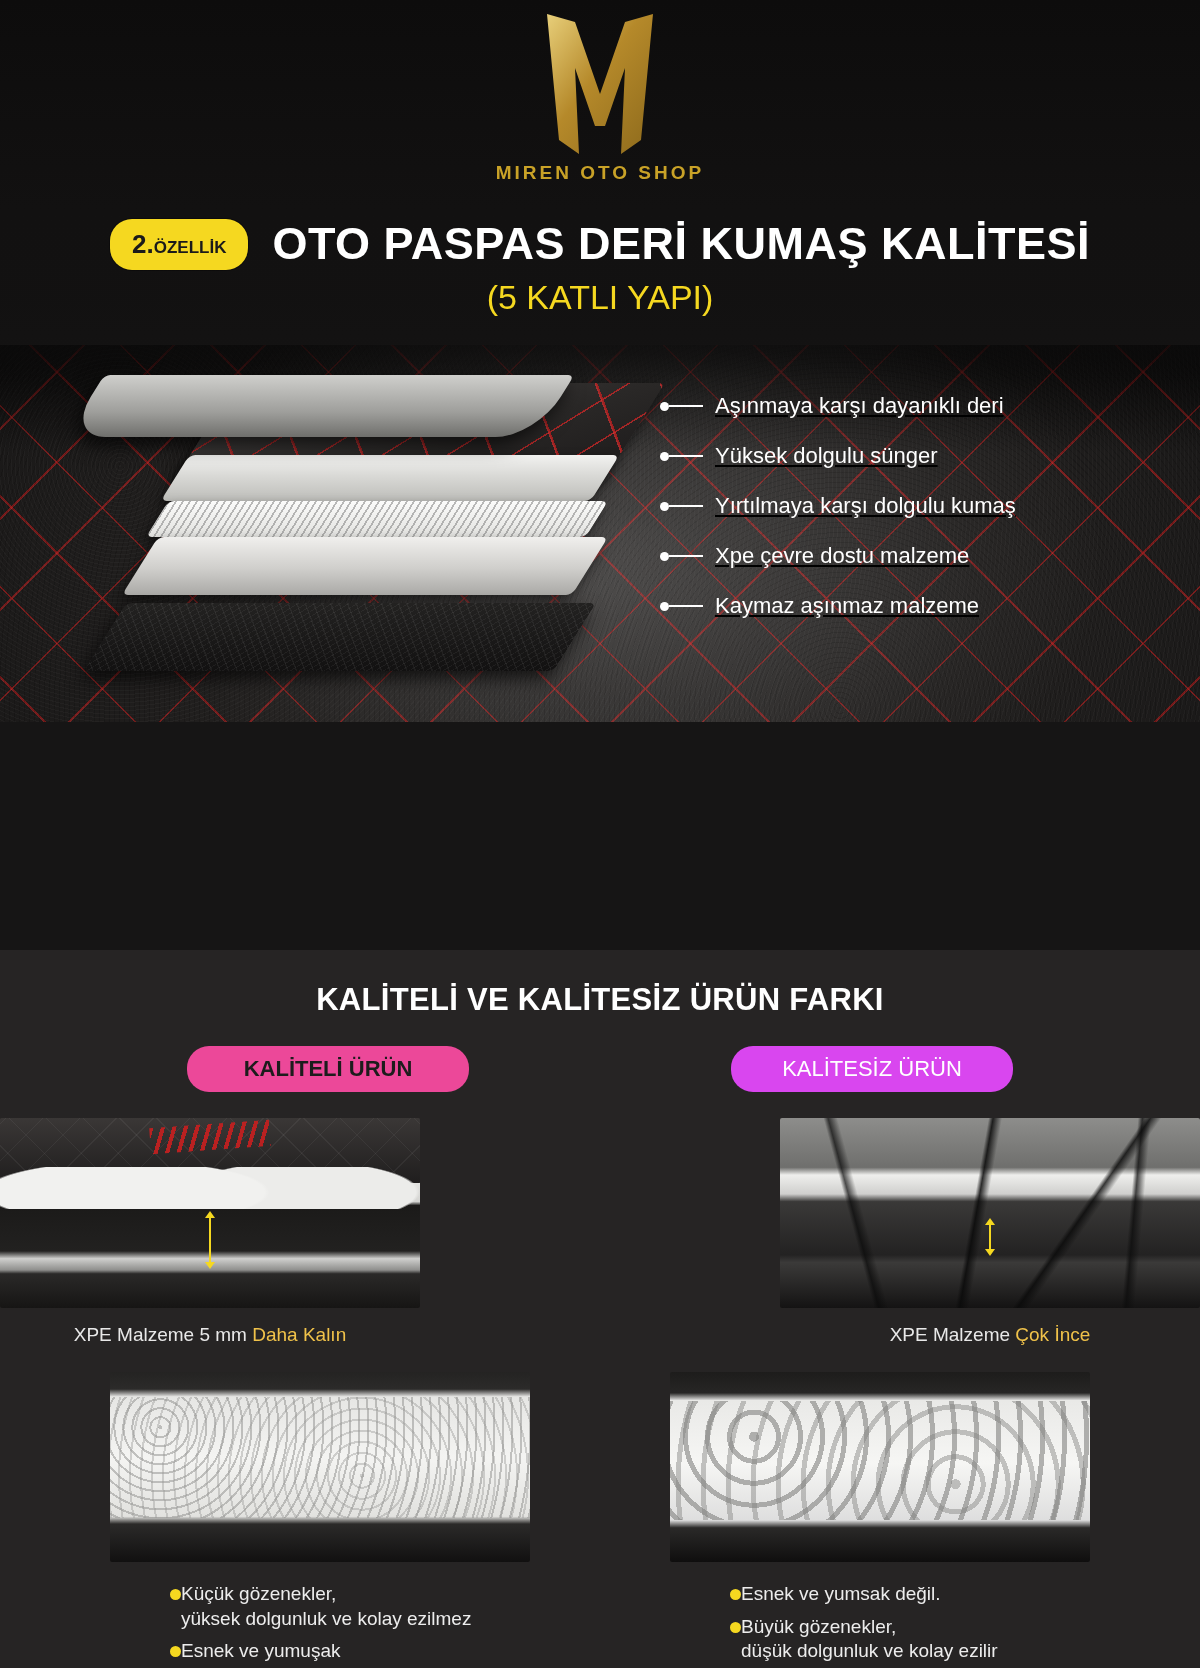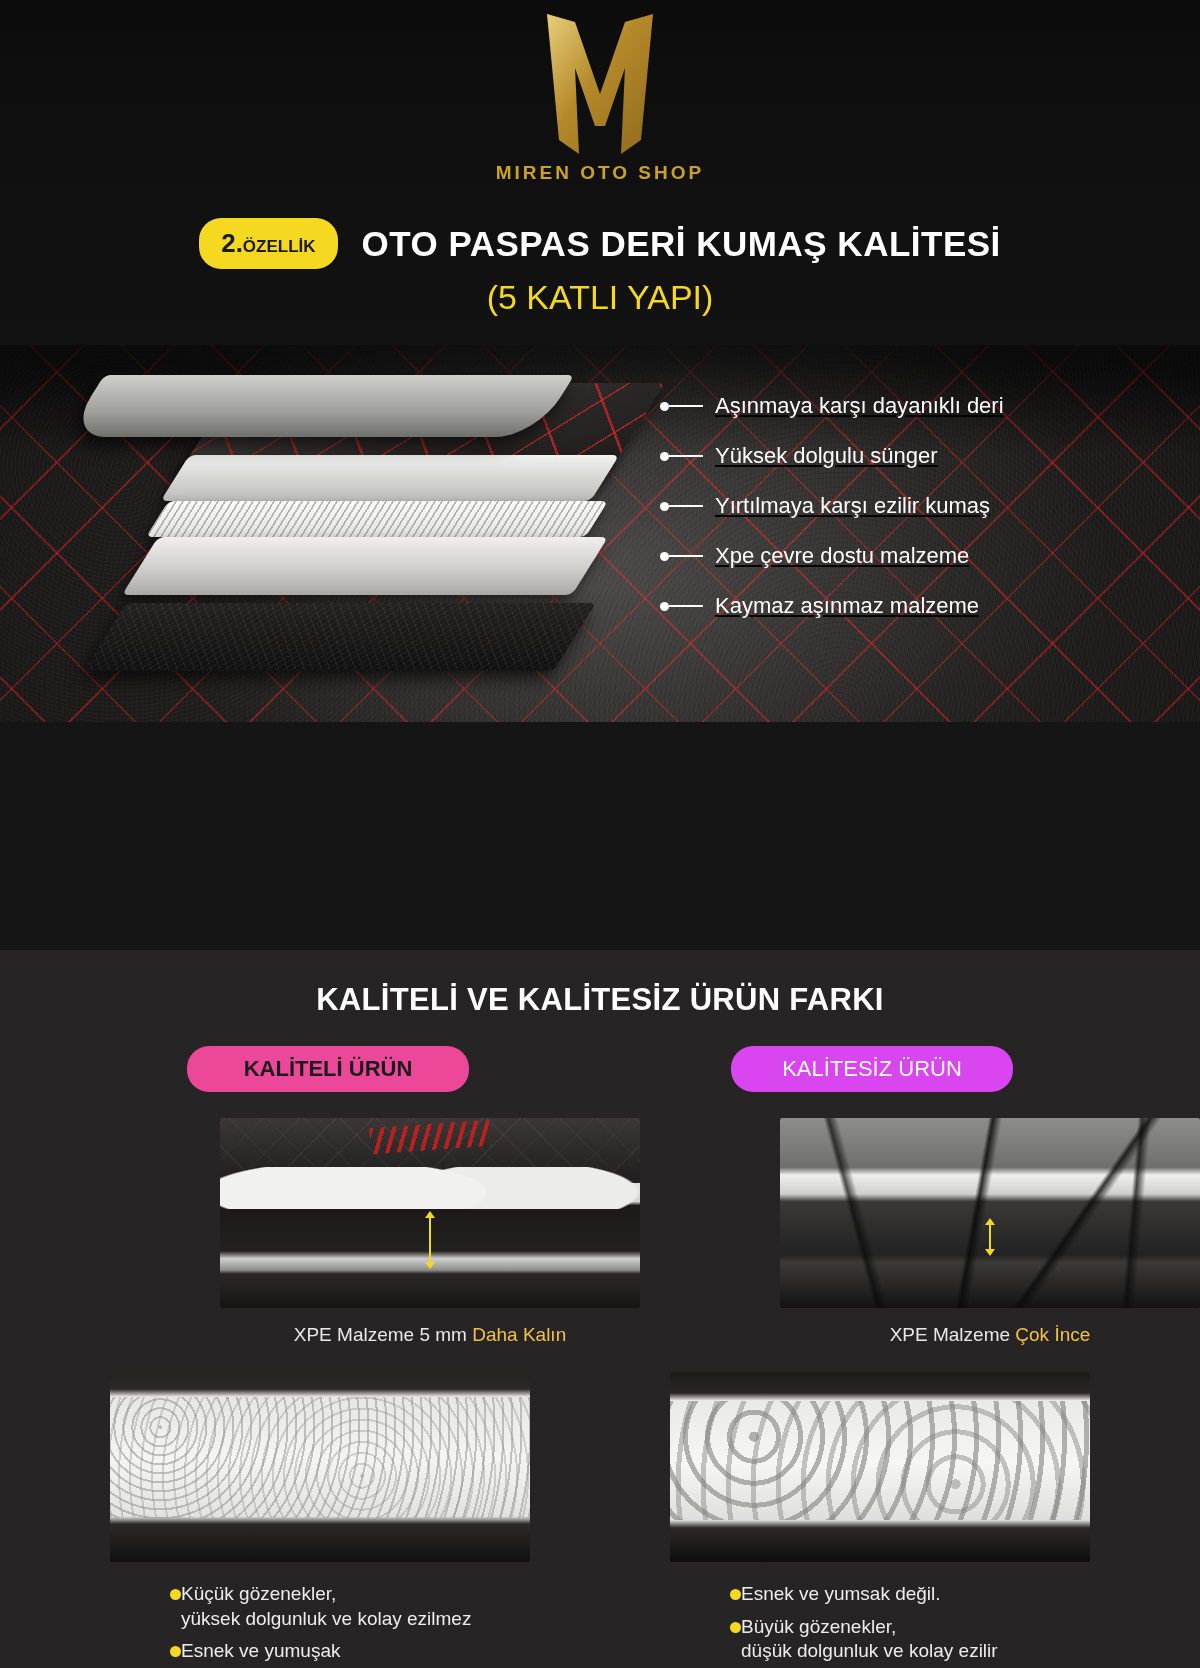--- a/index.html
+++ b/index.html
@@ -62,21 +62,21 @@
     display: flex; align-items: center; justify-content: center; gap: 24px; z-index: 6;
   }
   .feature-badge {
     background: #f5d820; color: #1a1a1a; border-radius: 22px;
     padding: 10px 22px; font-size: 21px; font-weight: 700; white-space: nowrap;
     box-shadow: 0 0 0 1px rgba(0,0,0,.3);
   }
   .feature-badge .num { font-size: 26px; font-weight: 700; }
   .feature-badge .sub { font-size: 17px; font-weight: 700; }
   .main-title {
-    color: #ffffff; font-size: 35px; font-weight: 700; letter-spacing: .5px; white-space: nowrap; text-align: right;
+    color: #ffffff; font-size: 45px; font-weight: 700; letter-spacing: .5px; white-space: nowrap; text-align: right;
   }
   .sub-title {
     position: absolute; top: 278px; left: 0; width: 1200px; text-align: center;
     color: #f5d820; font-size: 34px; z-index: 6;
   }
 
   
   .layers { position: absolute; left: 85px; top: 375px; width: 620px; height: 420px; z-index: 4; }
   .layer {
     position: absolute;
@@ -140,21 +140,21 @@
     padding-top: 32px; letter-spacing: .3px;
   }
   .pill-row { display: flex; justify-content: center; gap: 262px; margin-top: 28px; }
   .pill {
     padding: 10px 0; width: 282px; text-align: center; border-radius: 22px;
     font-size: 22px; font-weight: 700;
   }
   .pill.good { background: #ec4899; color: #1c1c1c; }
   .pill.bad { background: #d946ef; color: #ffffff; font-weight: 400; }
 
-  .photo-row { display: flex; justify-content: flex-end; gap: 140px; margin-top: 26px; }
+  .photo-row { display: flex; justify-content: space-between; gap: 140px; margin-top: 26px; }
   .col { width: 420px; }
   .photo { width: 420px; height: 190px; border-radius: 2px; position: relative; overflow: hidden; }
 
   .photo-a {
     background:
       linear-gradient(to bottom,
         #2e2c2b 0%, #363433 28%,
         #e9e9e7 30%, #d5d5d2 44%,
         #1b1a19 46%, #222120 70%,
         #cfcfcd 74%, #8f8f8d 80%,
@@ -294,21 +294,21 @@
         <span class="txt">Aşınmaya  karşı dayanıklı deri</span>
       </div>
       <div class="callout">
         <span class="dot"></span>
         <span class="line"></span>
         <span class="txt">Yüksek dolgulu sünger</span>
       </div>
       <div class="callout">
         <span class="dot"></span>
         <span class="line"></span>
-        <span class="txt">Yırtılmaya karşı ezilir kumaş</span>
+        <span class="txt">Yırtılmaya karşı dolgulu kumaş</span>
       </div>
       <div class="callout">
         <span class="dot"></span>
         <span class="line"></span>
         <span class="txt">Xpe çevre dostu malzeme</span>
       </div>
       <div class="callout">
         <span class="dot"></span>
         <span class="line"></span>
         <span class="txt">Kaymaz aşınmaz malzeme</span>

